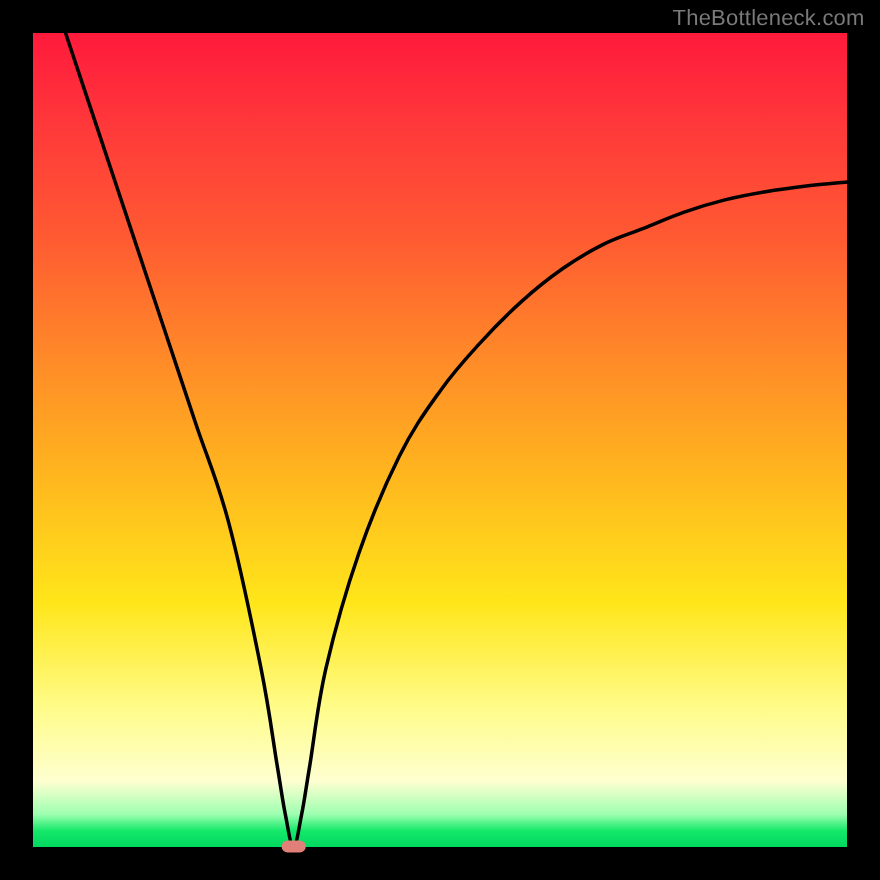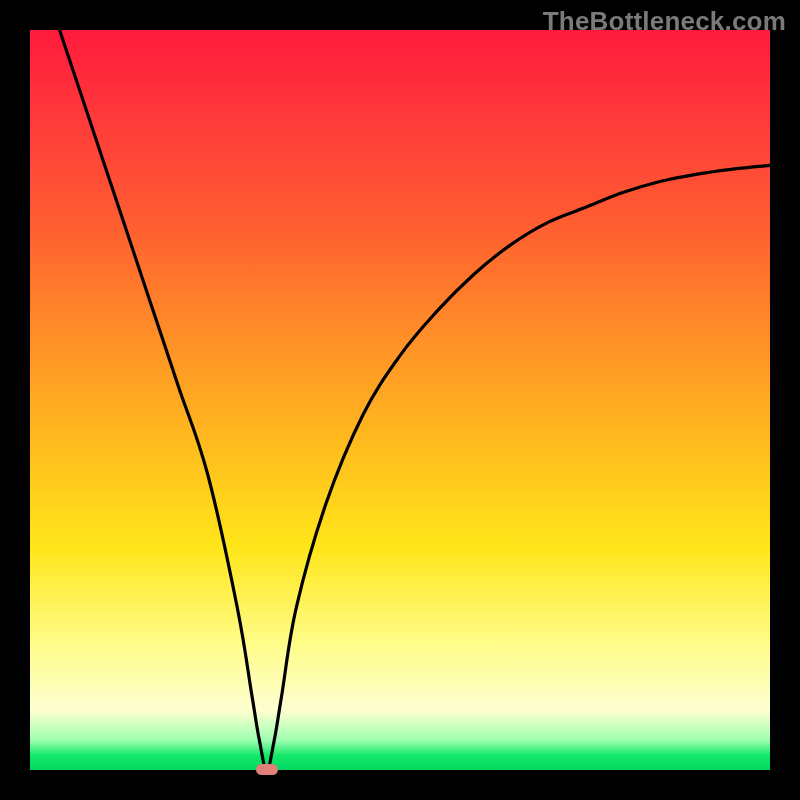--- a/index.html
+++ b/index.html
@@ -37,22 +37,22 @@
       #9dffb0 96%,
       #15e86a 98%,
       #00d85f 100%
     );
   }
   .watermark {
     position: absolute;
     top: 6px;
     right: 14px;
     color: #7a7a7a;
-    font-size: 26px;
-    font-weight: 700;
+    font-size: 20px;
+    font-weight: 400;
     letter-spacing: 0.2px;
     user-select: none;
   }
   svg.curve {
     position: absolute;
     left: 0;
     top: 0;
     width: 740px;
     height: 740px;
     overflow: visible;

